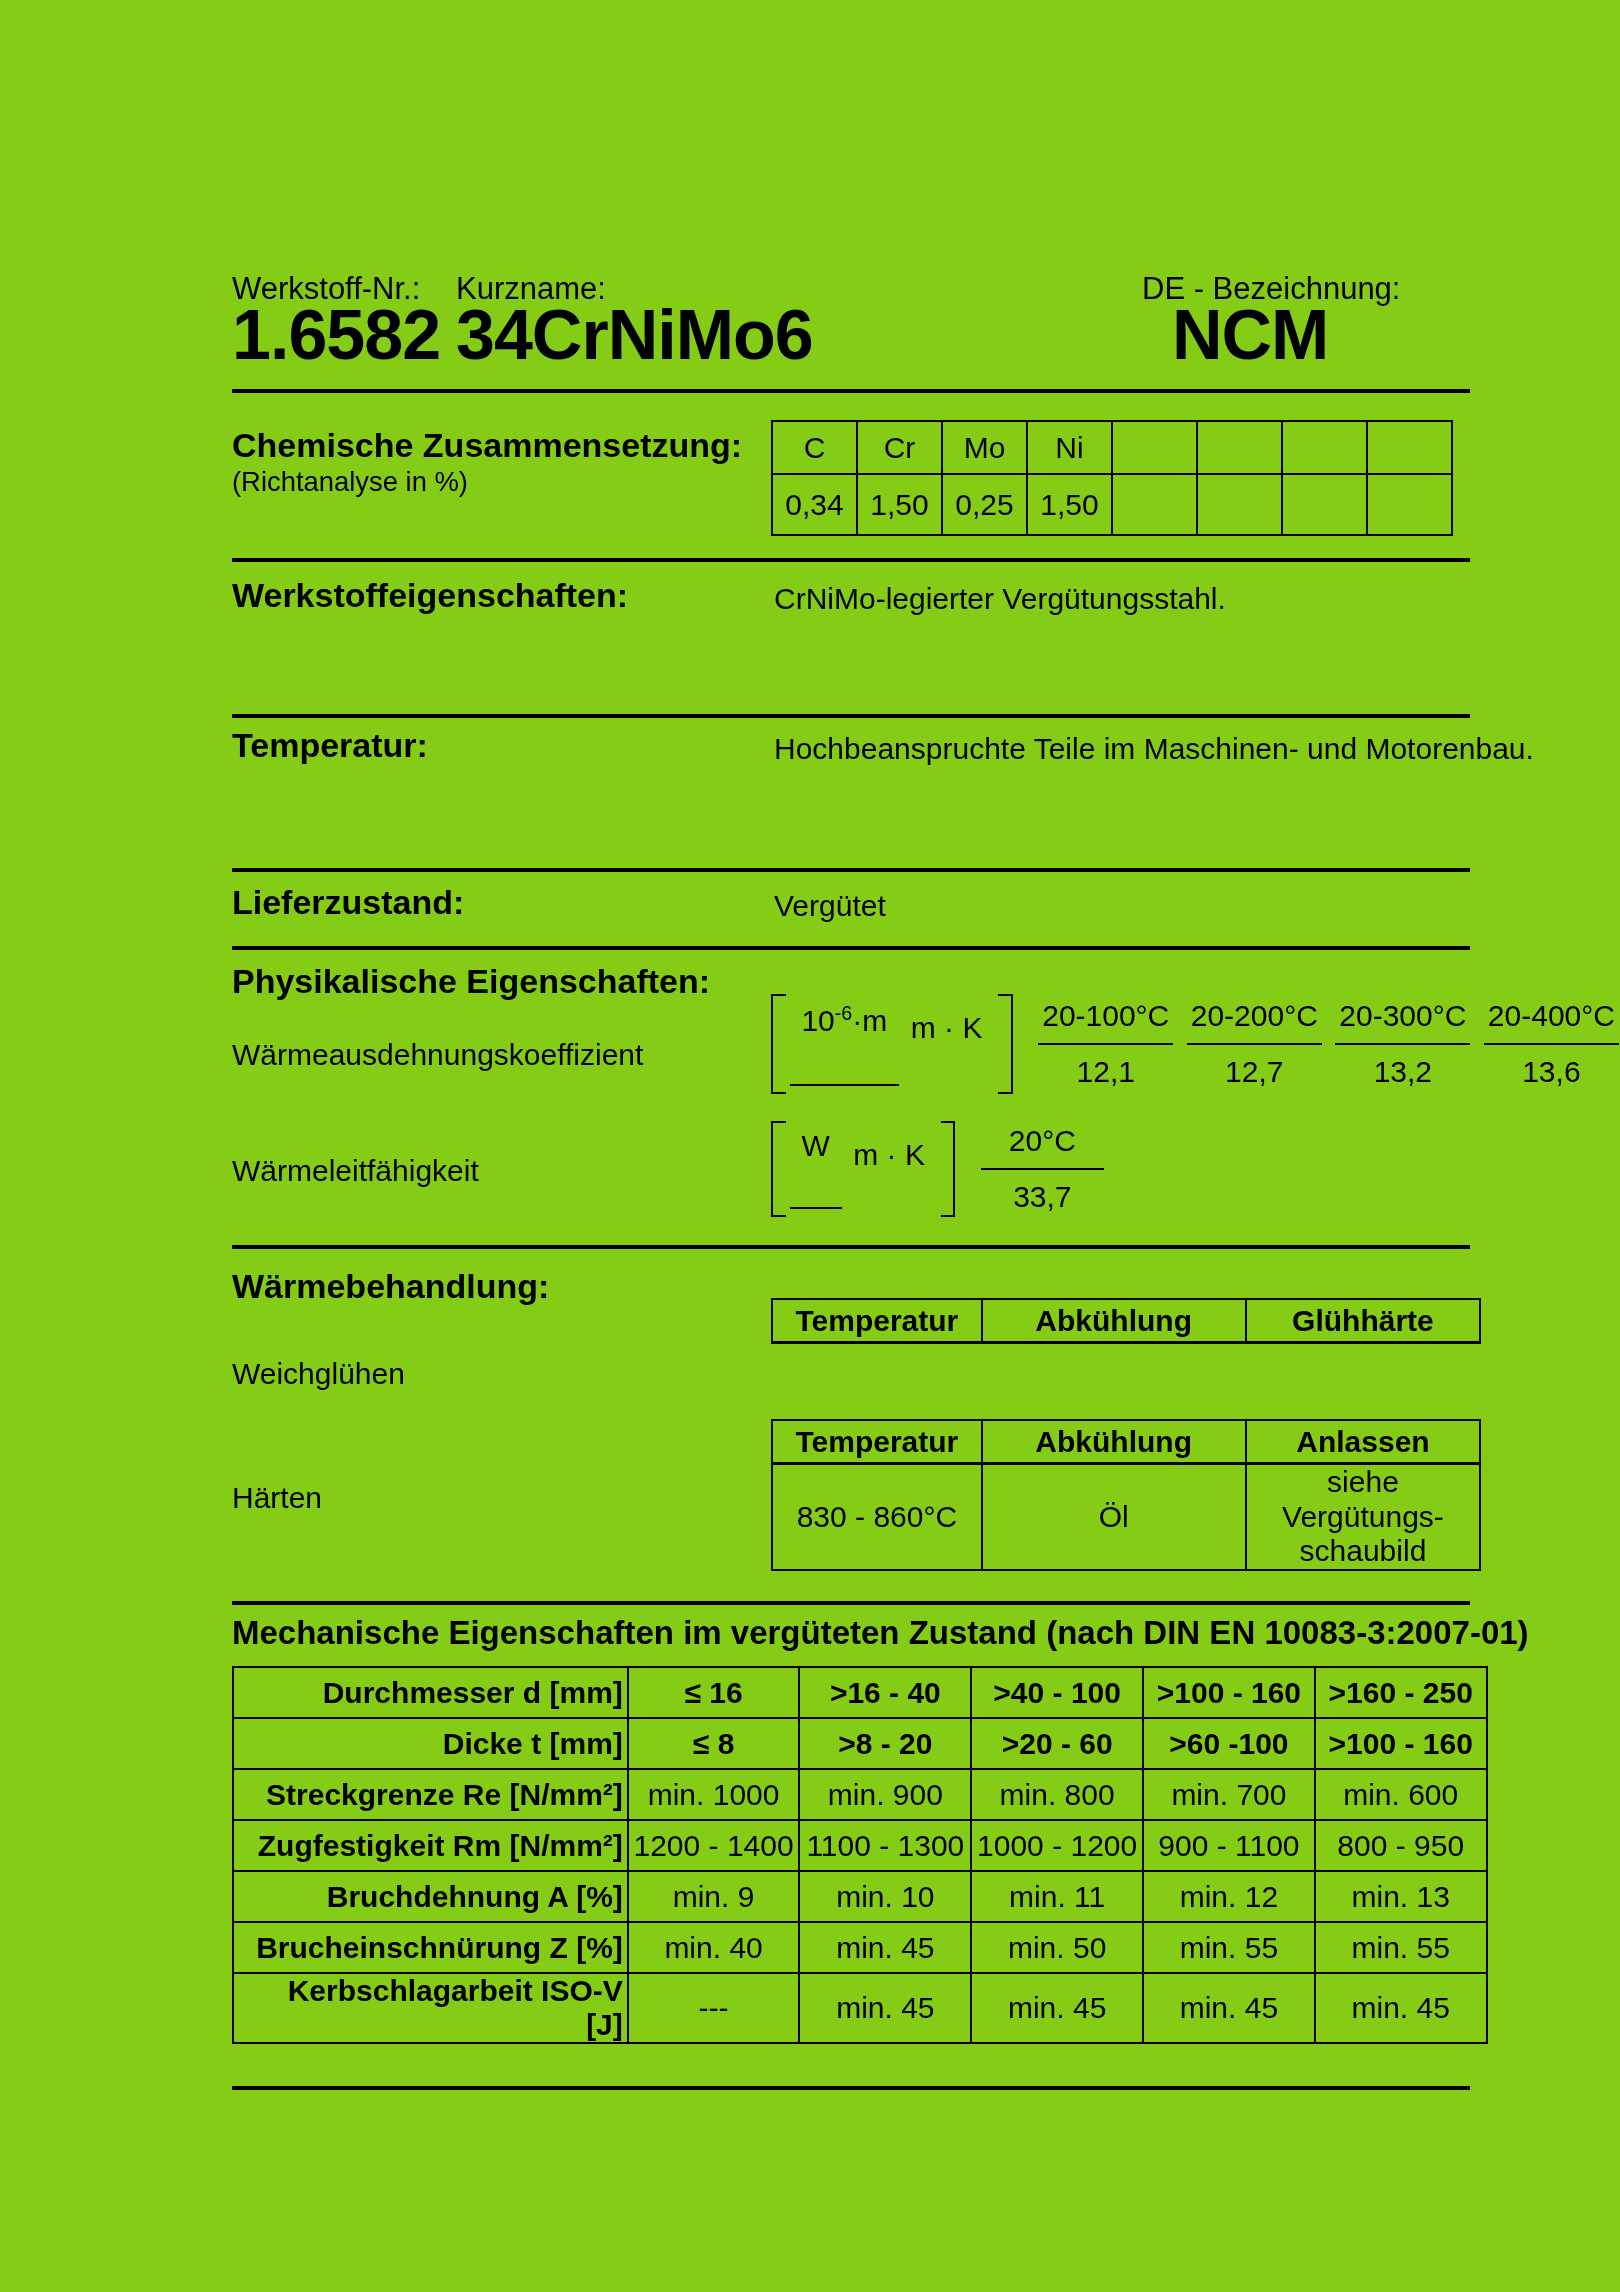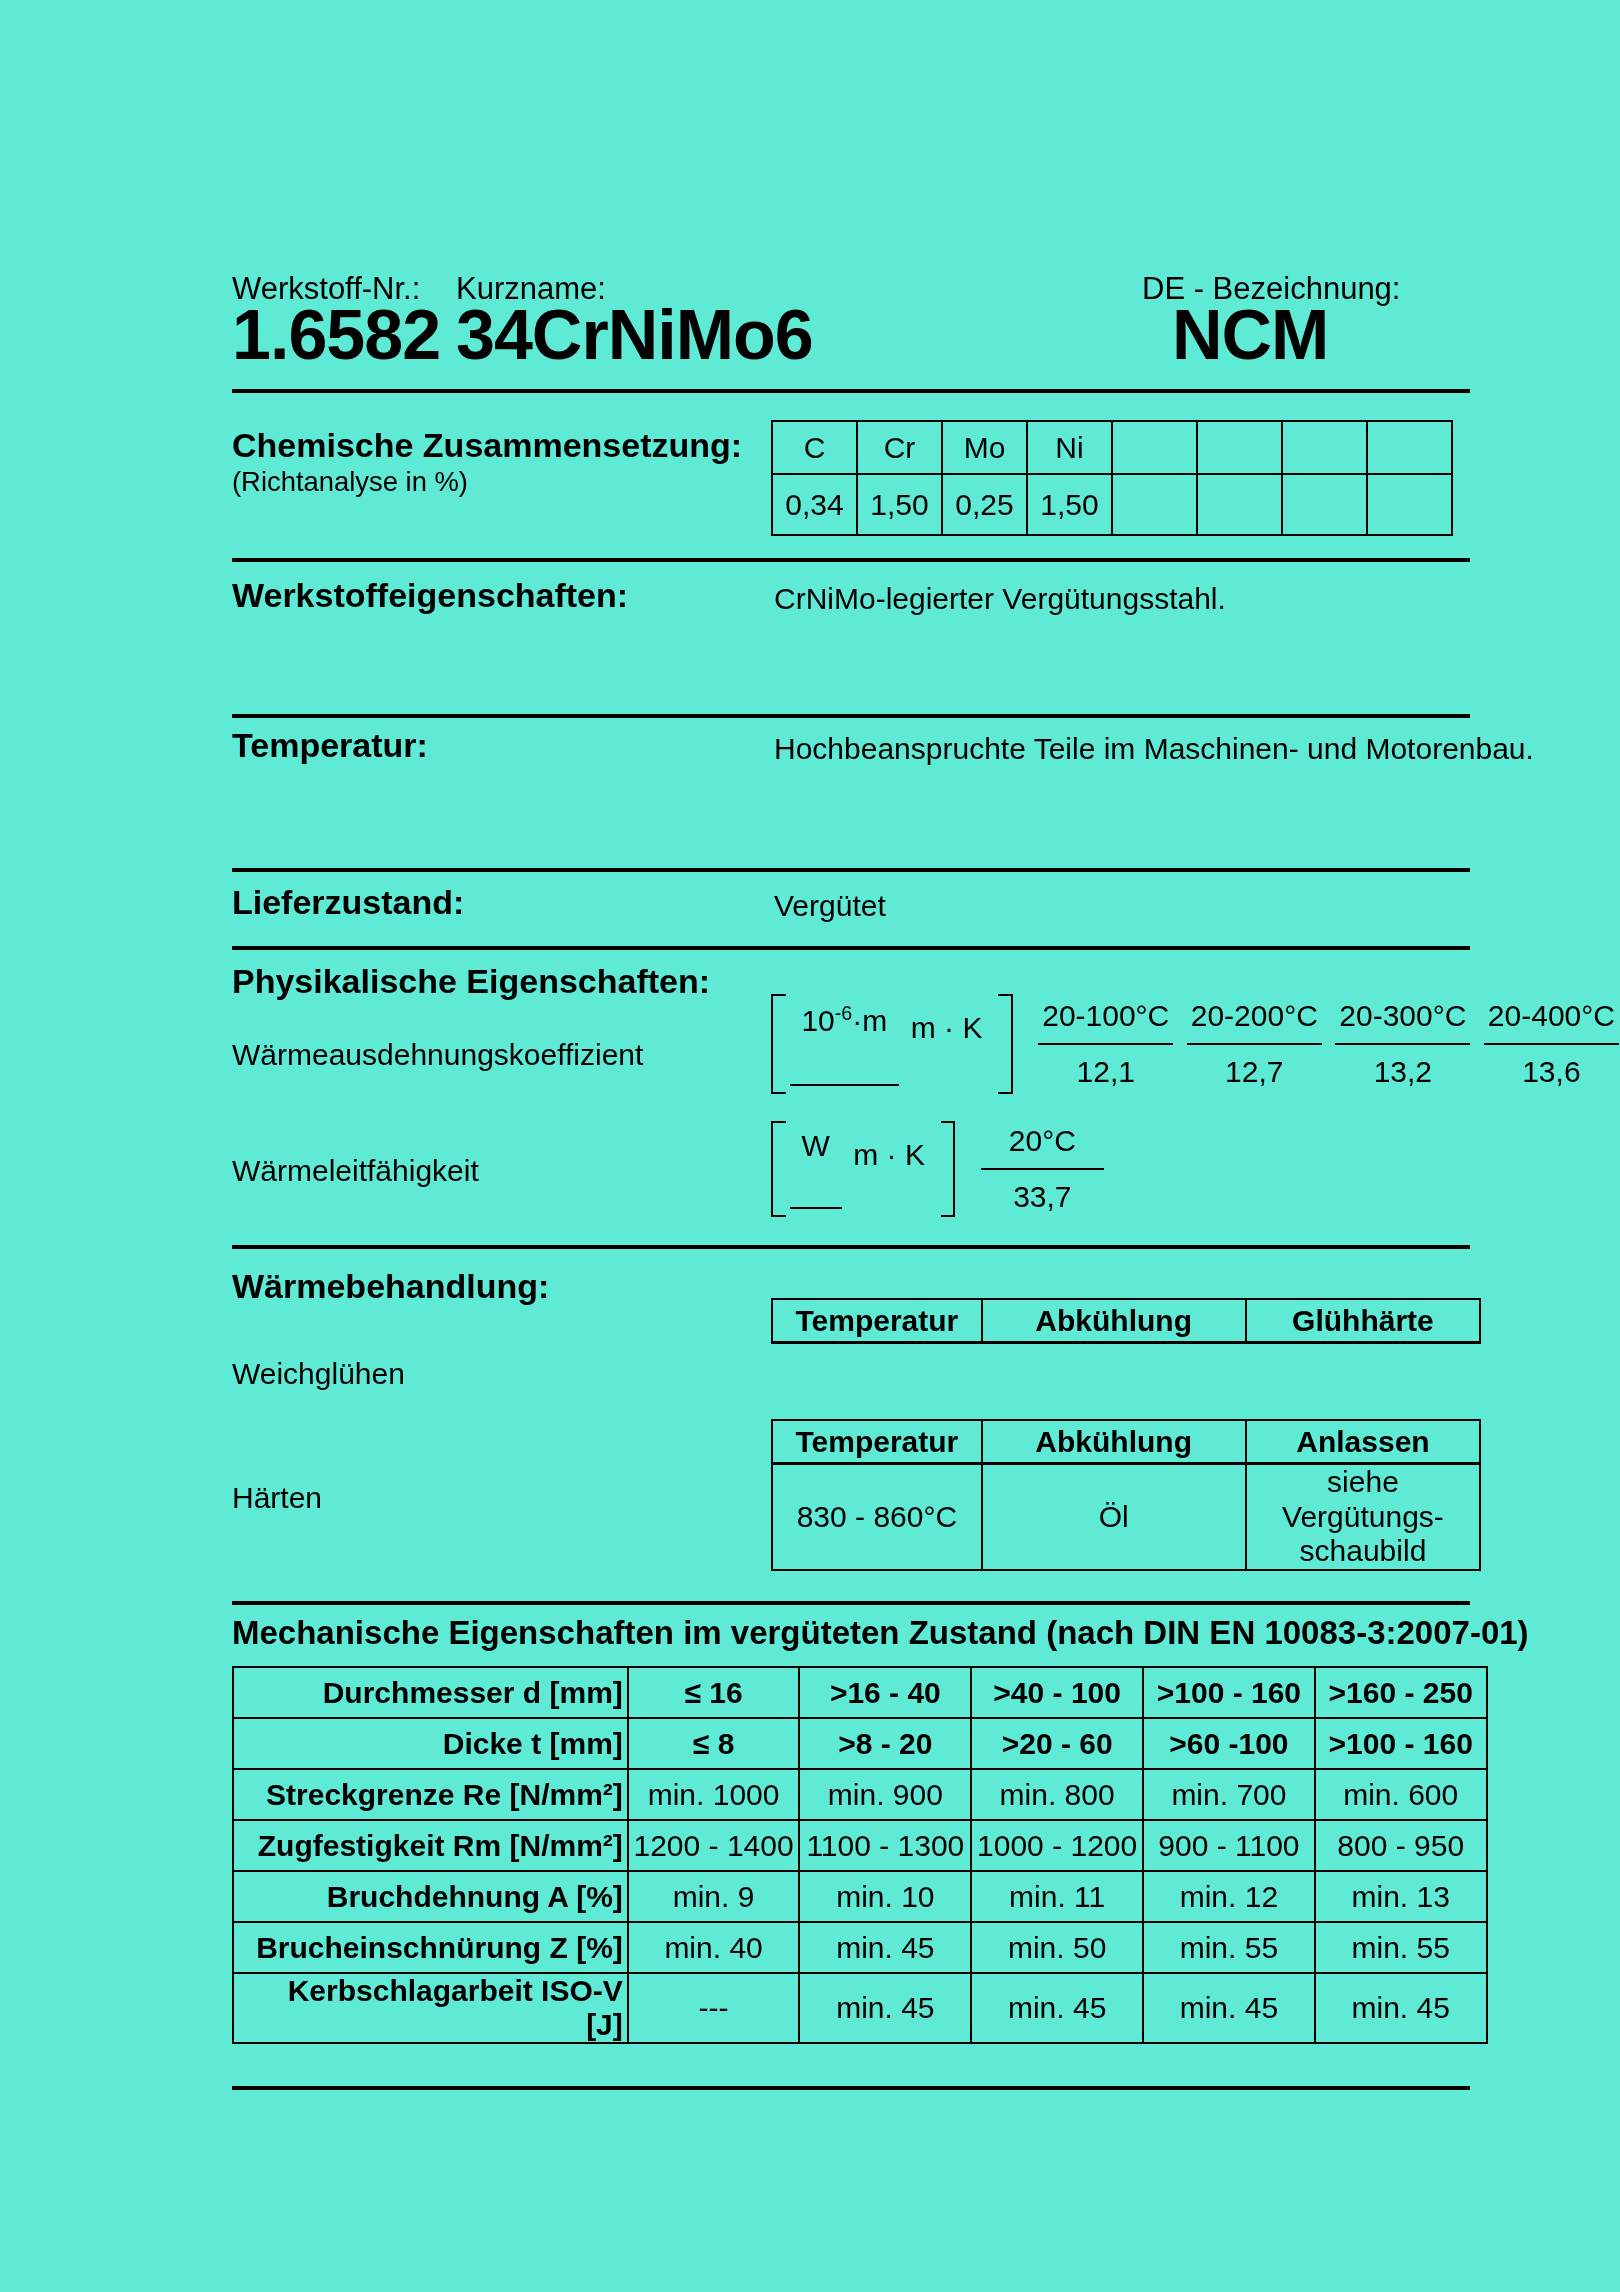--- a/index.html
+++ b/index.html
@@ -1,19 +1,19 @@
 <!DOCTYPE html>
 <html><head>
 <meta charset="utf-8">
 <style>
   html,body { margin:0; padding:0; background:#e8e8e8; }
   .page {
     position:relative;
     width:1620px; height:2293px;
-    background:#5eead4;
+    background:#84cc16;
     color:#000;
     font-family:"Liberation Sans", sans-serif;
     margin:0 auto;
     overflow:hidden;
   }
   .rule { position:absolute; left:232px; width:1238px; height:3.9px; background:#000; }
   .hdr-label { position:absolute; font-size:31px; line-height:1.1; }
   .hdr-value { position:absolute; font-size:70px; font-weight:bold; line-height:1; letter-spacing:-1px; }
   .sec-heading { position:absolute; font-size:34px; font-weight:bold; line-height:1.1; }
   .subnote { position:absolute; font-size:27.4px; line-height:1.1; }

